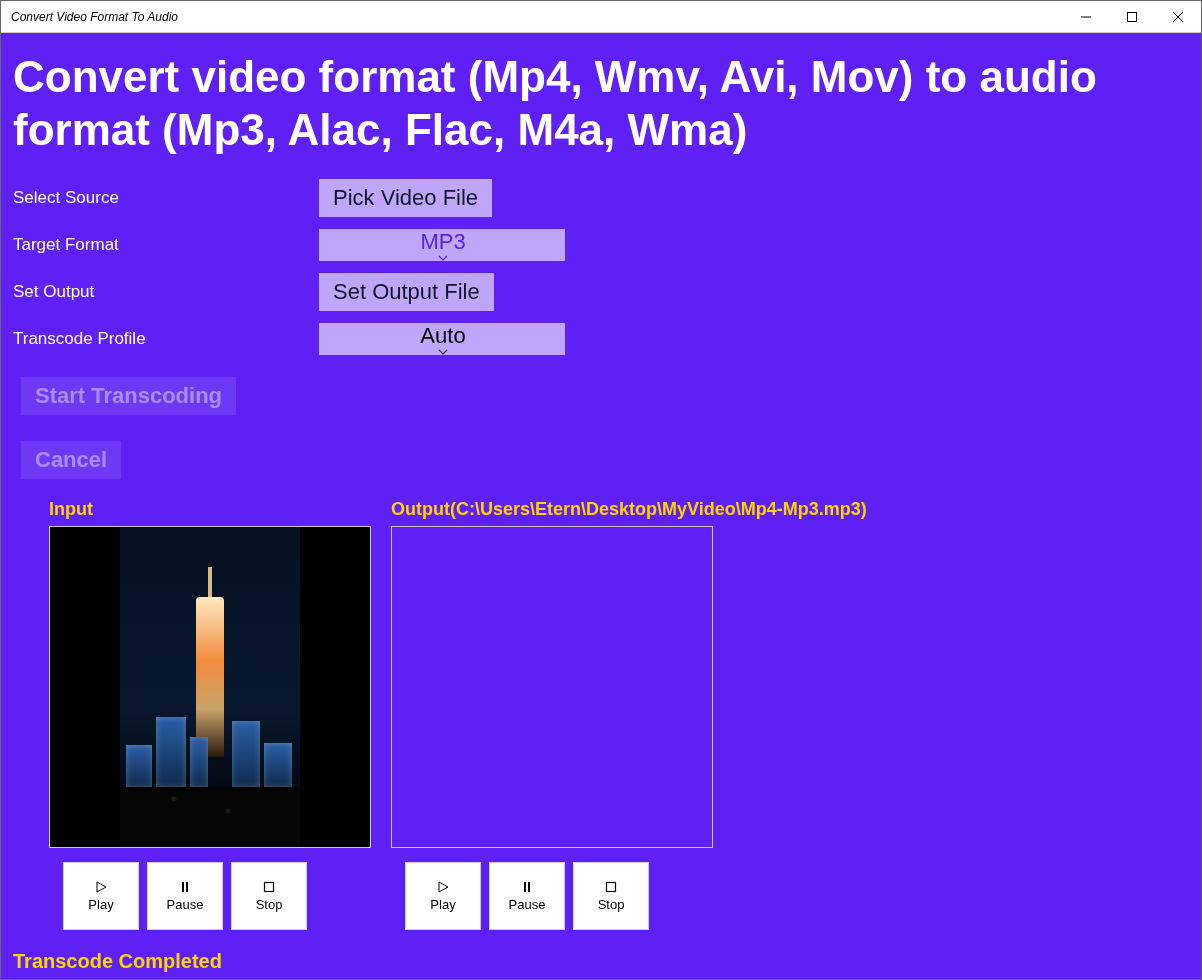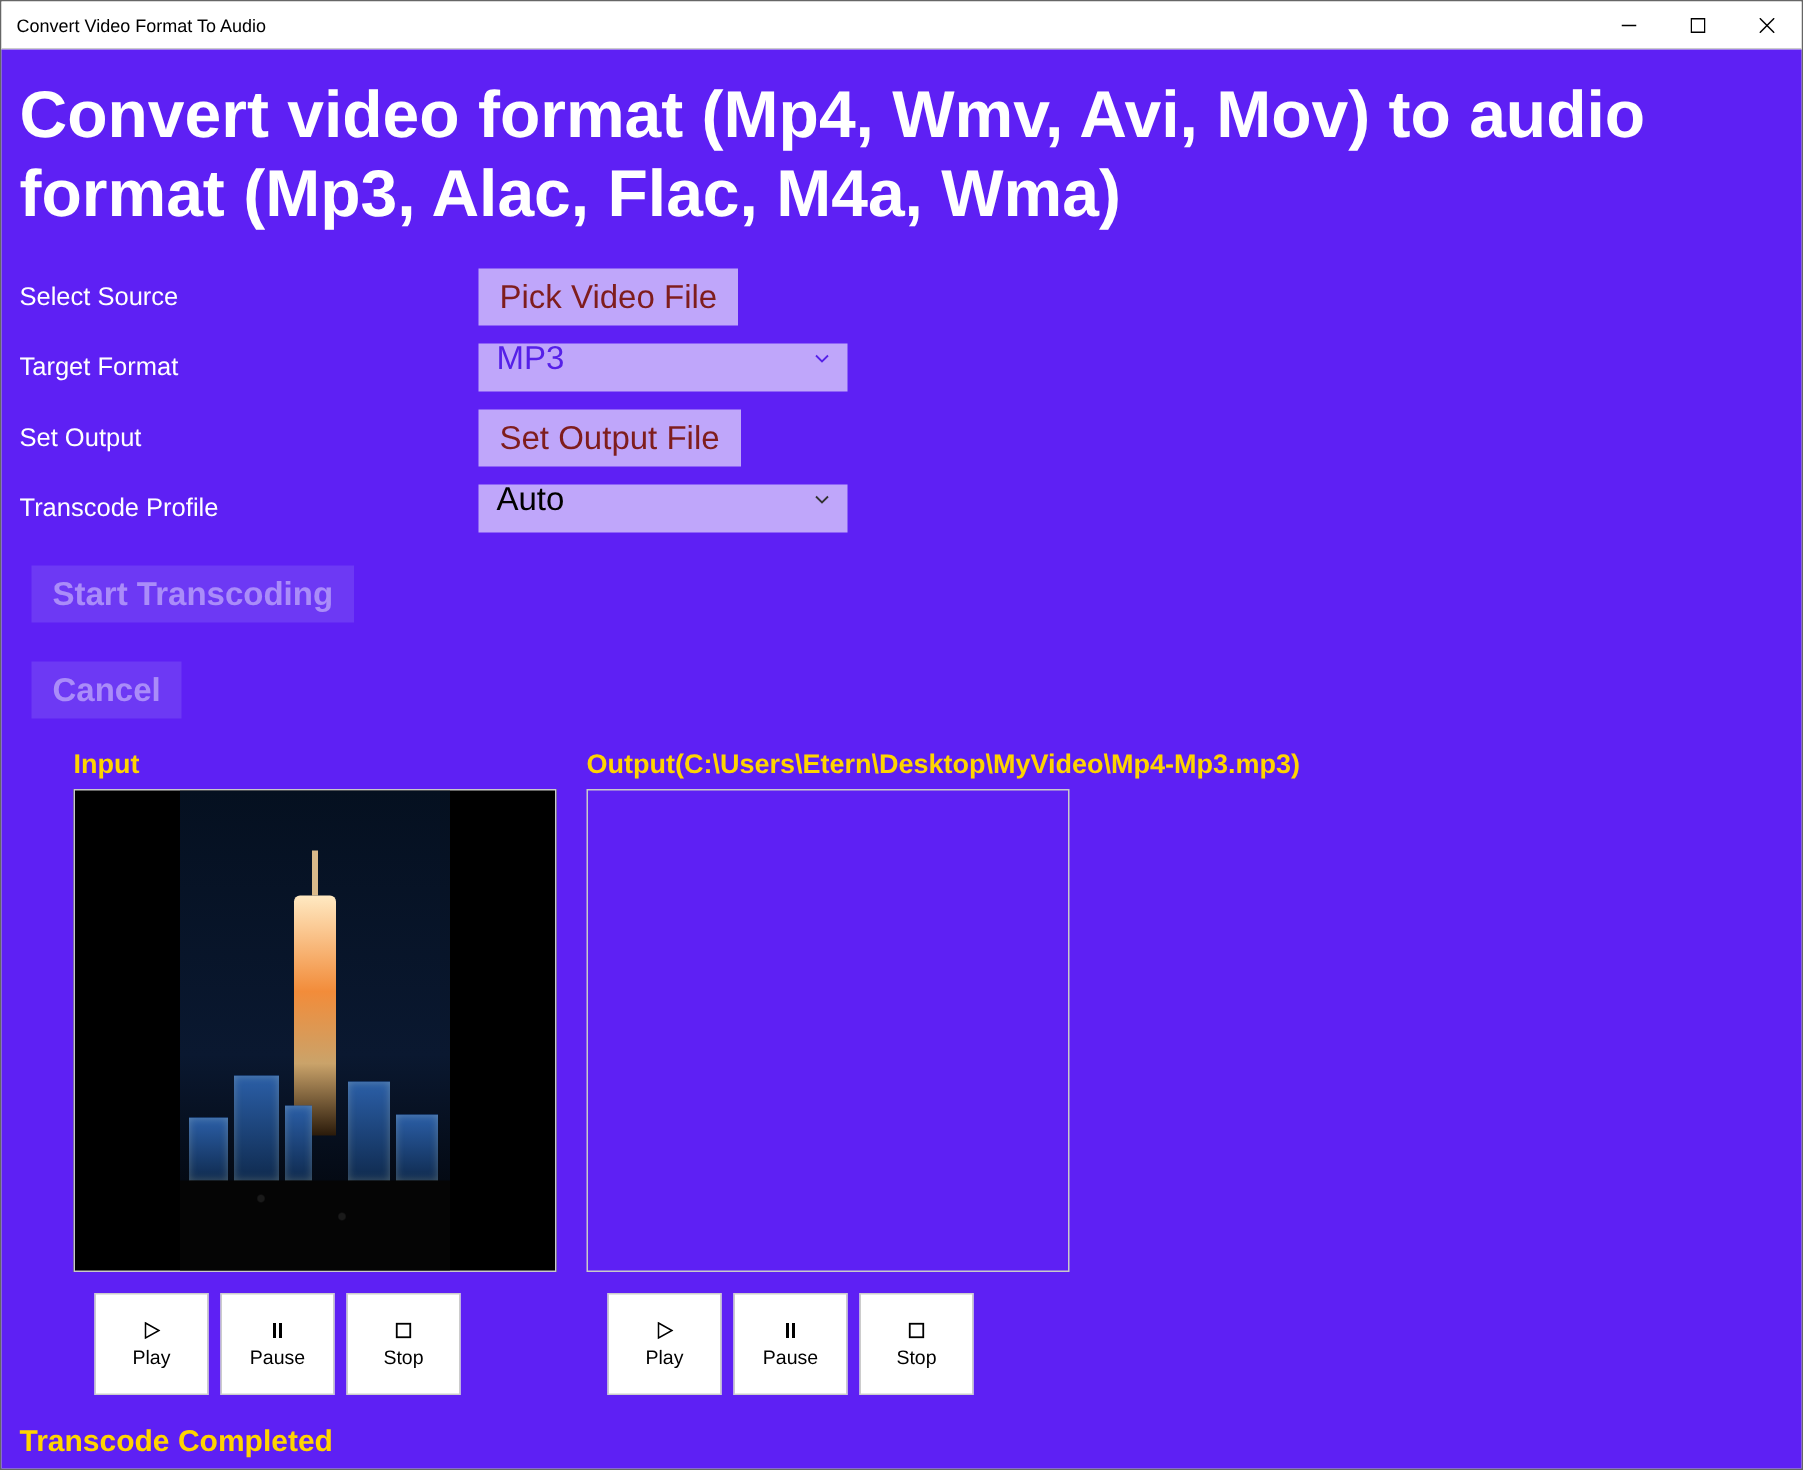--- a/index.html
+++ b/index.html
@@ -20,20 +20,21 @@
     background: #fff;
     display: flex;
     align-items: center;
     border-bottom: 1px solid #ccc;
     font-size: 12px;
     color: #000;
   }
   .titlebar-title {
     padding-left: 10px;
     flex: 1;
+    font-style: italic;
   }
   .titlebar-controls {
     display: flex;
     height: 100%;
   }
   .tcontrol {
     width: 46px;
     display: flex;
     align-items: center;
     justify-content: center;
@@ -60,41 +61,42 @@
     margin-top: 12px;
   }
   .form-row .lbl {
     width: 306px;
     font-size: 17px;
     font-weight: 400;
     color: #fff;
   }
   .btn {
     background: #bfa6fa;
-    color: #7f1d1d;
+    color: #0f172a;
     font-size: 22px;
     font-weight: 400;
     padding: 6px 14px;
     border: none;
     cursor: pointer;
     font-family: inherit;
   }
   .btn.dim {
     background: #6d39f4;
     color: rgba(255,255,255,0.42);
     font-weight: bold;
   }
   .combo {
     width: 246px;
     height: 32px;
     background: #bfa6fa;
     display: flex;
     align-items: center;
     padding: 0 10px 12px 12px;
     font-size: 22px;
+    flex-direction: column;
   }
   .combo.blue-text { color: #5620e8; }
   .combo.black-text { color: #000; }
   .combo .combo-val { flex: 1; }
   .combo .chev {
     width: 14px; height: 14px;
     display: flex; align-items:center; justify-content:center;
   }
   .actions {
     margin-top: 22px;

